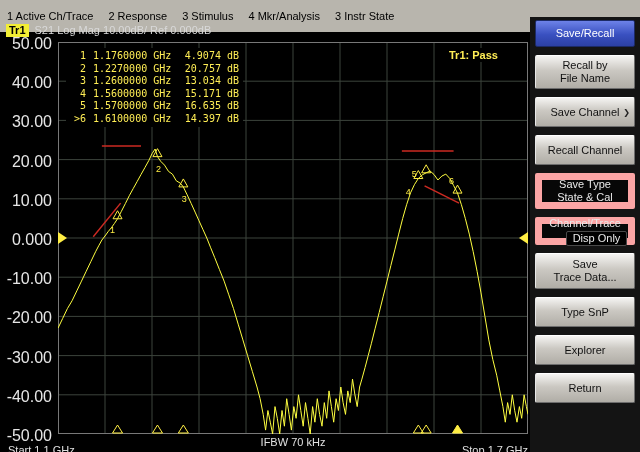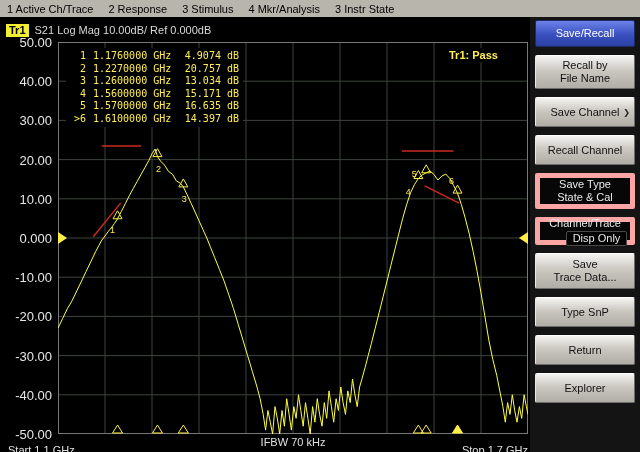--- a/index.html
+++ b/index.html
@@ -1,28 +1,28 @@
 <!DOCTYPE html>
 <html><head>
 <meta charset="utf-8">
 <style>
   html,body{margin:0;padding:0;}
   body{width:640px;height:452px;background:#000;position:relative;overflow:hidden;
        font-family:"Liberation Sans",sans-serif;}
 
-  .menubar{position:absolute;top:0;left:0;width:640px;height:17px;background:#b8b5ad;
+  .menubar{position:absolute;top:0;left:0;width:640px;height:32px;background:#b8b5ad;
            display:flex;align-items:center;gap:15px;padding-left:7px;box-sizing:border-box;
            font-size:11px;color:#000;}
   .menu-item{white-space:nowrap;cursor:default;}
 
   .trace-header{position:absolute;top:23px;left:6px;height:14px;display:flex;align-items:center;font-size:11px;}
   .tr1-box{background:#f2ee34;color:#000;padding:0 3px;font-weight:bold;margin-right:6px;line-height:13px;}
   .trace-info{color:#d9d9d9;}
 
-  .ylabels{position:absolute;left:0;top:42px;width:54px;height:392px;font-size:13px;color:#e6e6e6;}
+  .ylabels{position:absolute;left:0;top:42px;width:54px;height:392px;font-size:16px;color:#e6e6e6;}
   .ylabel{position:absolute;right:2px;white-space:nowrap;}
 
   .plot{position:absolute;left:58px;top:42px;width:470px;height:392px;}
   .plot svg{display:block;}
 
   .marker-table{position:absolute;left:66px;top:48px;background:#000;padding:2px 4px;
                 font-family:"DejaVu Sans Mono",monospace;font-size:10px;color:#ffee55;line-height:12.5px;}
   .mrow{display:flex;}
   .mnum{width:16px;text-align:right;margin-right:7px;}
   .mfreq{width:86px;}
@@ -36,21 +36,21 @@
   .stop{position:absolute;left:398px;top:444px;width:130px;text-align:right;color:#e0e0e0;font-size:11px;}
 
   .sidebar{position:absolute;left:530px;top:17px;width:110px;height:435px;background:#141414;
            display:flex;flex-direction:column;align-items:center;padding-top:3px;gap:8px;box-sizing:border-box;}
   .softkey{width:100px;box-sizing:border-box;display:flex;flex-direction:column;align-items:center;
            justify-content:center;font-size:11px;text-align:center;border-radius:2px;position:relative;
            flex:0 0 auto;line-height:13px;cursor:default;}
   .softkey.gray{background:linear-gradient(#f5f4f2,#cbc8c2 45%,#b0ada6);
                 border:1px solid #6d6d6d;border-top-color:#ffffff;border-left-color:#e8e8e8;color:#121212;}
   .softkey.blue{background:linear-gradient(#6d82e8,#3950c0 55%,#2c40a4);color:#fff;border:1px solid #1c2a66;}
-  .softkey.dark,.softkey.dark-inset{background:#070707;color:#e8e8e8;border:5px solid #fca5a5;}
+  .softkey.dark,.softkey.dark-inset{background:#070707;color:#e8e8e8;border:7px solid #fca5a5;}
   .sk-line.inset{border:1px solid #4a4a4a;background:#000;padding:0 6px;border-radius:2px;margin-top:1px;margin-left:23px;}
   .sk-arrow{position:absolute;right:4px;top:50%;transform:translateY(-50%);font-size:8px;color:#222;}
 </style>
 </head>
 <body>
 
 <div class="menubar">
     <div class="menu-item">1 Active Ch/Trace</div>
     <div class="menu-item">2 Response</div>
     <div class="menu-item">3 Stimulus</div>
@@ -189,18 +189,18 @@
       <div class="sk-line inset">Disp Only</div>
     </div>
     <div class="softkey gray" style="height: 36px;">
       <div class="sk-line">Save</div>
       <div class="sk-line">Trace Data...</div>
     </div>
     <div class="softkey gray" style="height: 30px;">
       <div class="sk-line">Type SnP</div>
     </div>
     <div class="softkey gray" style="height: 30px;">
+      <div class="sk-line">Explorer</div>
+    </div>
+    <div class="softkey gray" style="height: 30px;">
       <div class="sk-line">Return</div>
     </div>
-    <div class="softkey gray" style="height: 30px;">
-      <div class="sk-line">Explorer</div>
-    </div>
   </div>
 
 </body></html>

